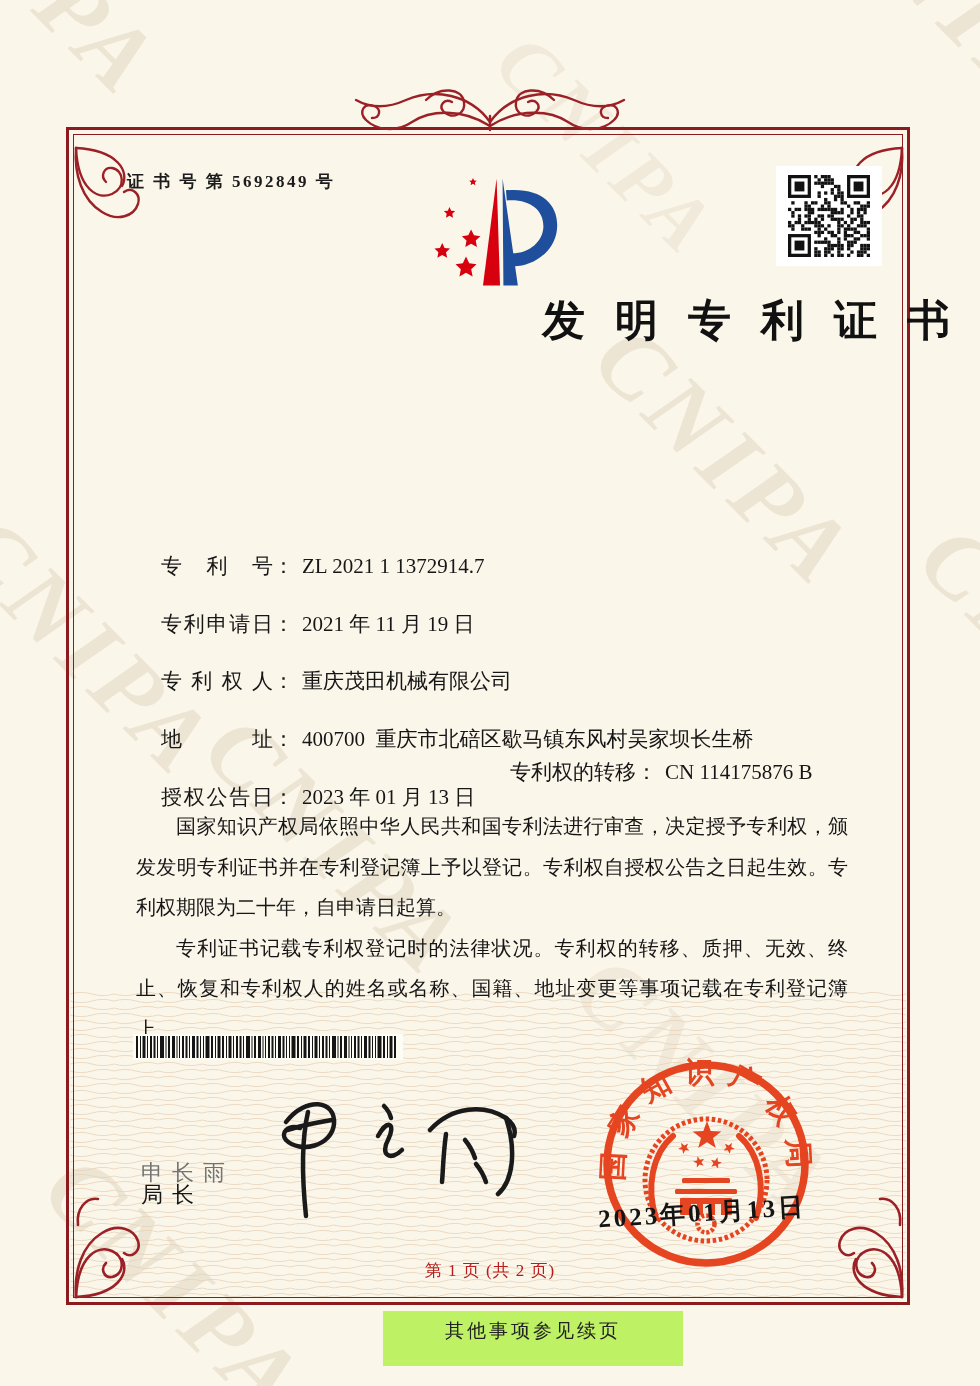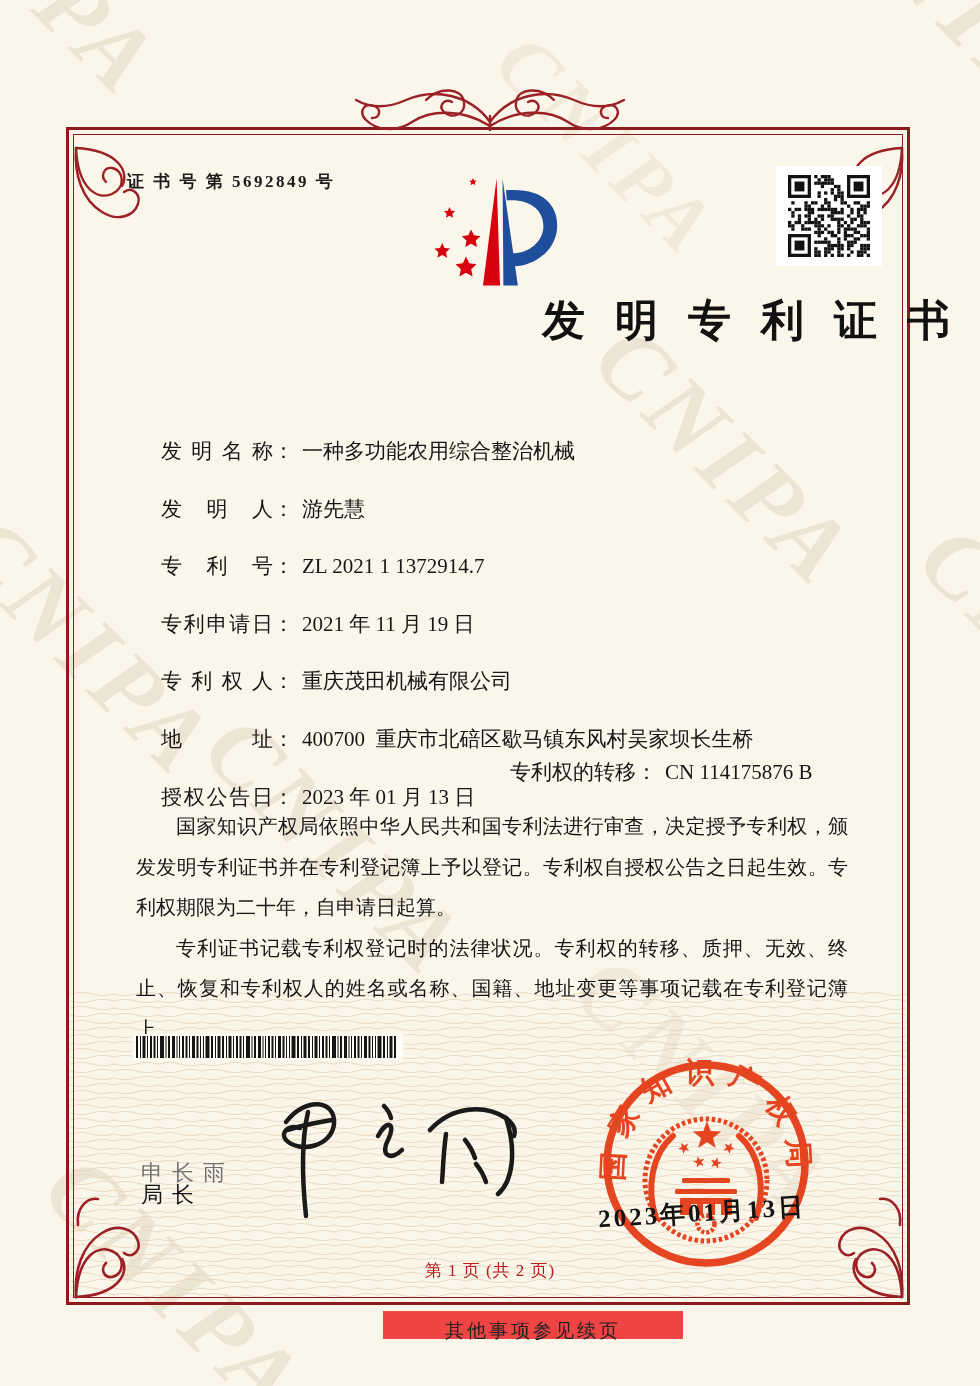--- a/index.html
+++ b/index.html
@@ -43,21 +43,21 @@
   .director-title{position:absolute;left:141px;top:1180px;font-size:22px;letter-spacing:9px;color:#161616;z-index:4;}
   .director-name{position:absolute;left:141px;top:1158px;font-size:22px;letter-spacing:9px;color:#737373;z-index:4;}
   .signature{position:absolute;left:262px;top:1078px;z-index:4;}
 
   .seal{position:absolute;left:595px;top:1053px;z-index:5;opacity:.95;}
   .seal-date{position:absolute;left:598px;top:1196px;font-size:25px;font-weight:600;letter-spacing:3px;
              color:#141414;transform:rotate(-3.5deg);z-index:6;white-space:nowrap;}
 
   .page-info{position:absolute;left:0;right:0;top:1259px;text-align:center;font-size:17px;
              letter-spacing:1px;color:#b91c1c;z-index:4;}
-  .cont-note{position:absolute;left:383px;top:1311px;width:300px;height:28px;background:#ef4444;
+  .cont-note{position:absolute;left:383px;top:1311px;width:300px;height:55px;background:#bef264;
              line-height:40px;text-align:center;font-size:19px;letter-spacing:3px;color:#222;z-index:4;}
 </style>
 </head>
 <body>
 
 <div class="page">
 
   <span class="wm" style="left:-130px;top:-90px;">CNIPA</span>
   <span class="wm" style="left:790px;top:-55px;font-size:110px;">CNIPA</span>
   <span class="wm" style="left:470px;top:100px;font-size:80px;color:rgba(205,190,162,.20);">CNIPA</span>
@@ -394,26 +394,20 @@
         <rect x="19" y="1" width="5" height="5" fill="#fff"></rect>
         <rect x="20" y="2" width="3" height="3" fill="#111"></rect>
         <rect x="0" y="18" width="7" height="7" fill="#111"></rect>
         <rect x="1" y="19" width="5" height="5" fill="#fff"></rect>
         <rect x="2" y="20" width="3" height="3" fill="#111"></rect>
       </svg>
   </div>
 
   <div class="title">发明专利证书</div>
 
-  <div class="field-row" style="top:412px;">
-    <span class="flabel">发明名称</span><span class="colon">：</span><span class="fvalue">一种多功能农用综合整治机械</span>
-  </div>
-  <div class="field-row" style="top:470px;">
-    <span class="flabel">发明人</span><span class="colon">：</span><span class="fvalue">游先慧</span>
-  </div>
   <div class="field-row" style="top:527px;">
     <span class="flabel">专利号</span><span class="colon">：</span><span class="fvalue">ZL 2021 1 1372914.7</span>
   </div>
   <div class="field-row" style="top:585px;">
     <span class="flabel">专利申请日</span><span class="colon">：</span><span class="fvalue">2021 年 11 月 19 日</span>
   </div>
   <div class="field-row" style="top:642px;">
     <span class="flabel">专利权人</span><span class="colon">：</span><span class="fvalue">重庆茂田机械有限公司</span>
   </div>
   <div class="field-row" style="top:700px;">

